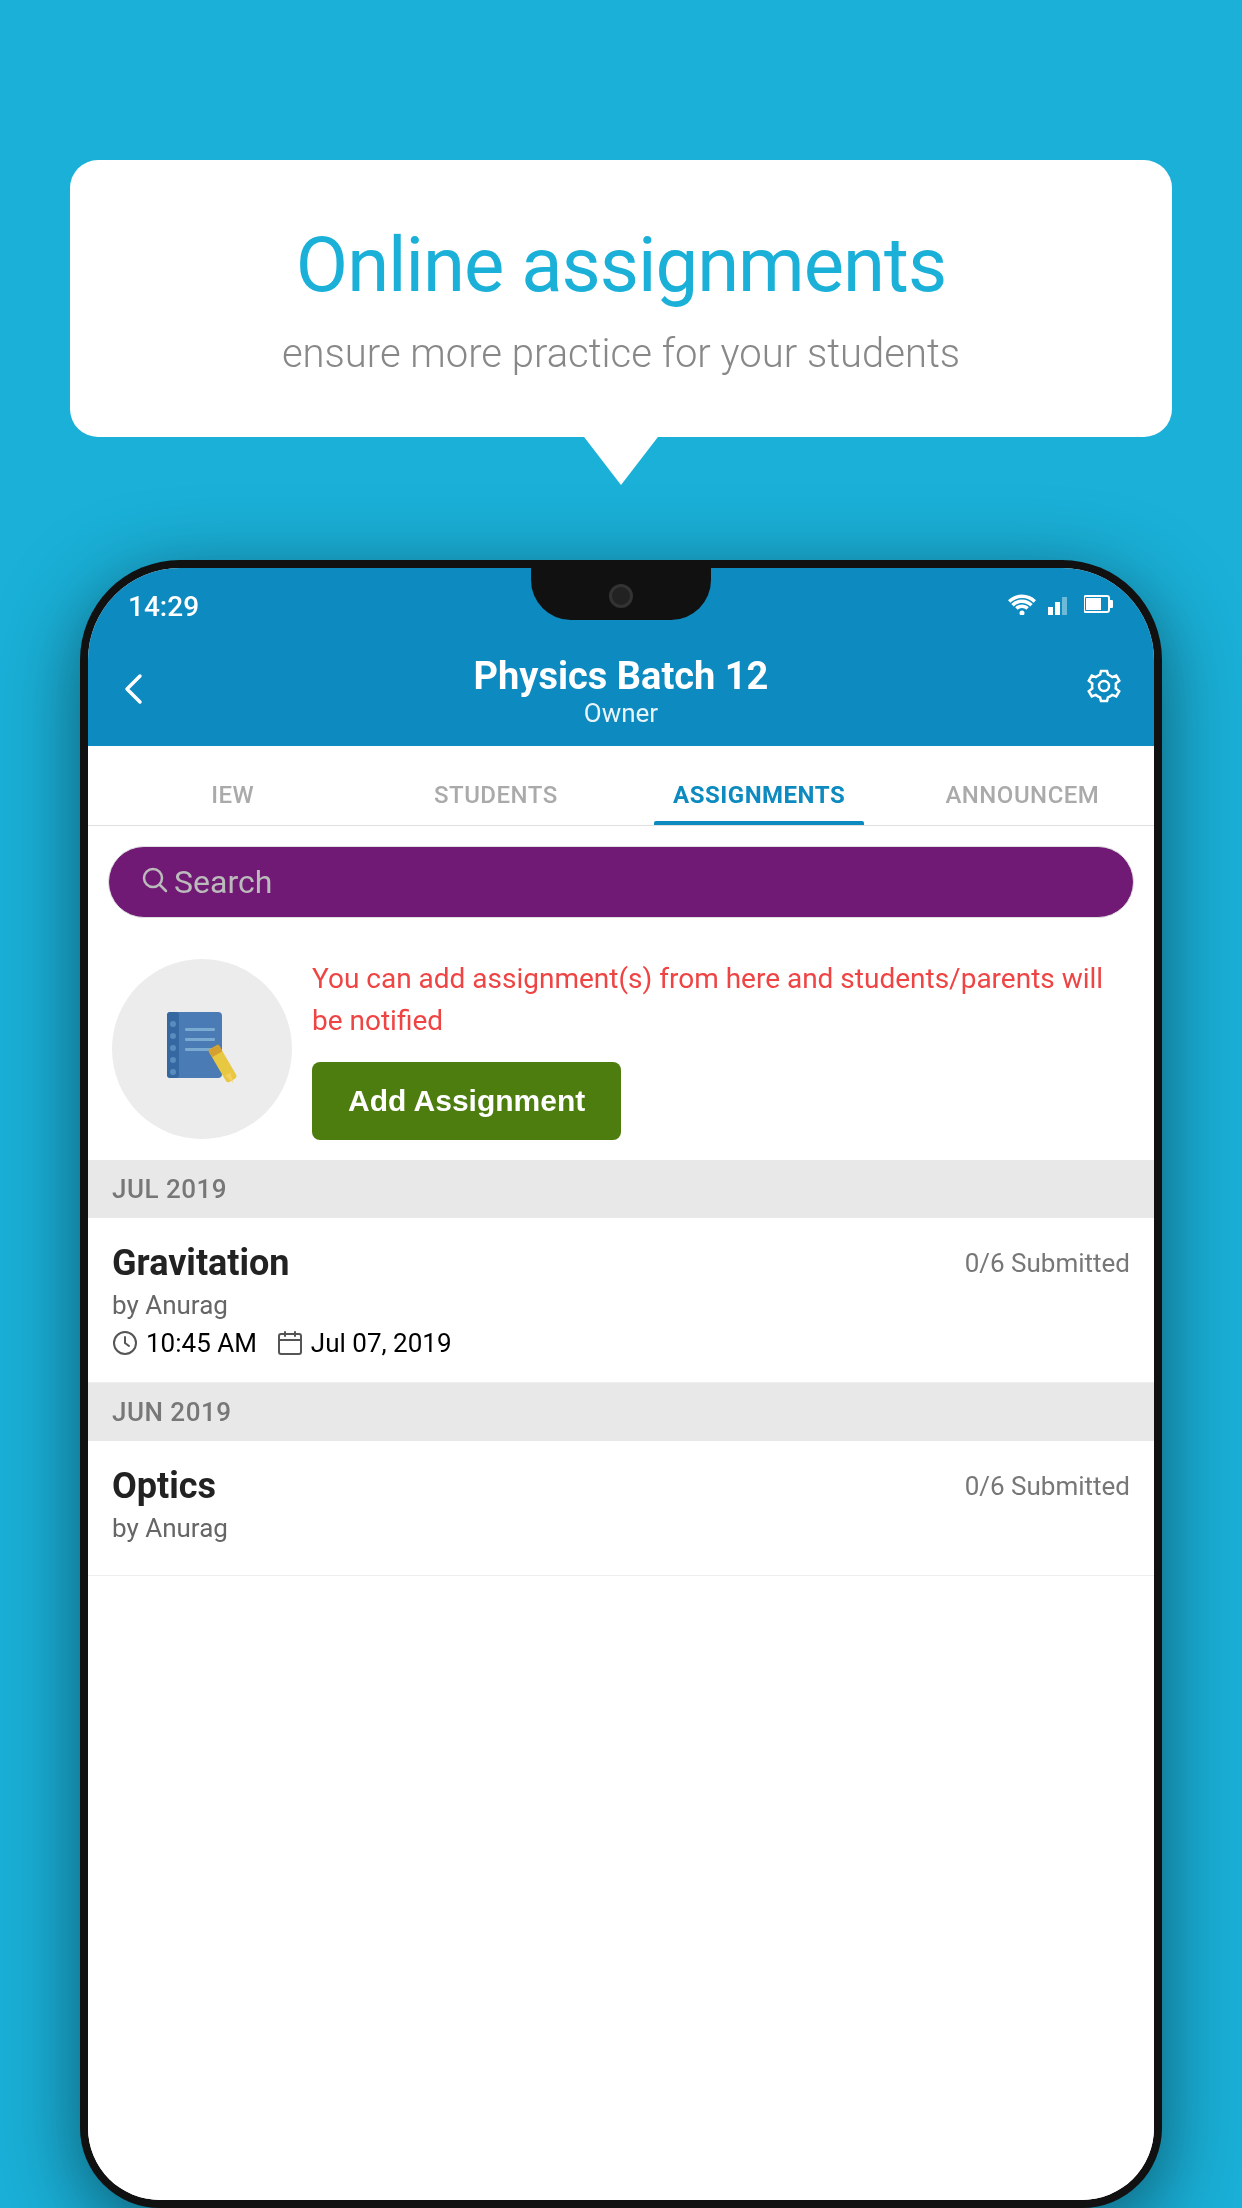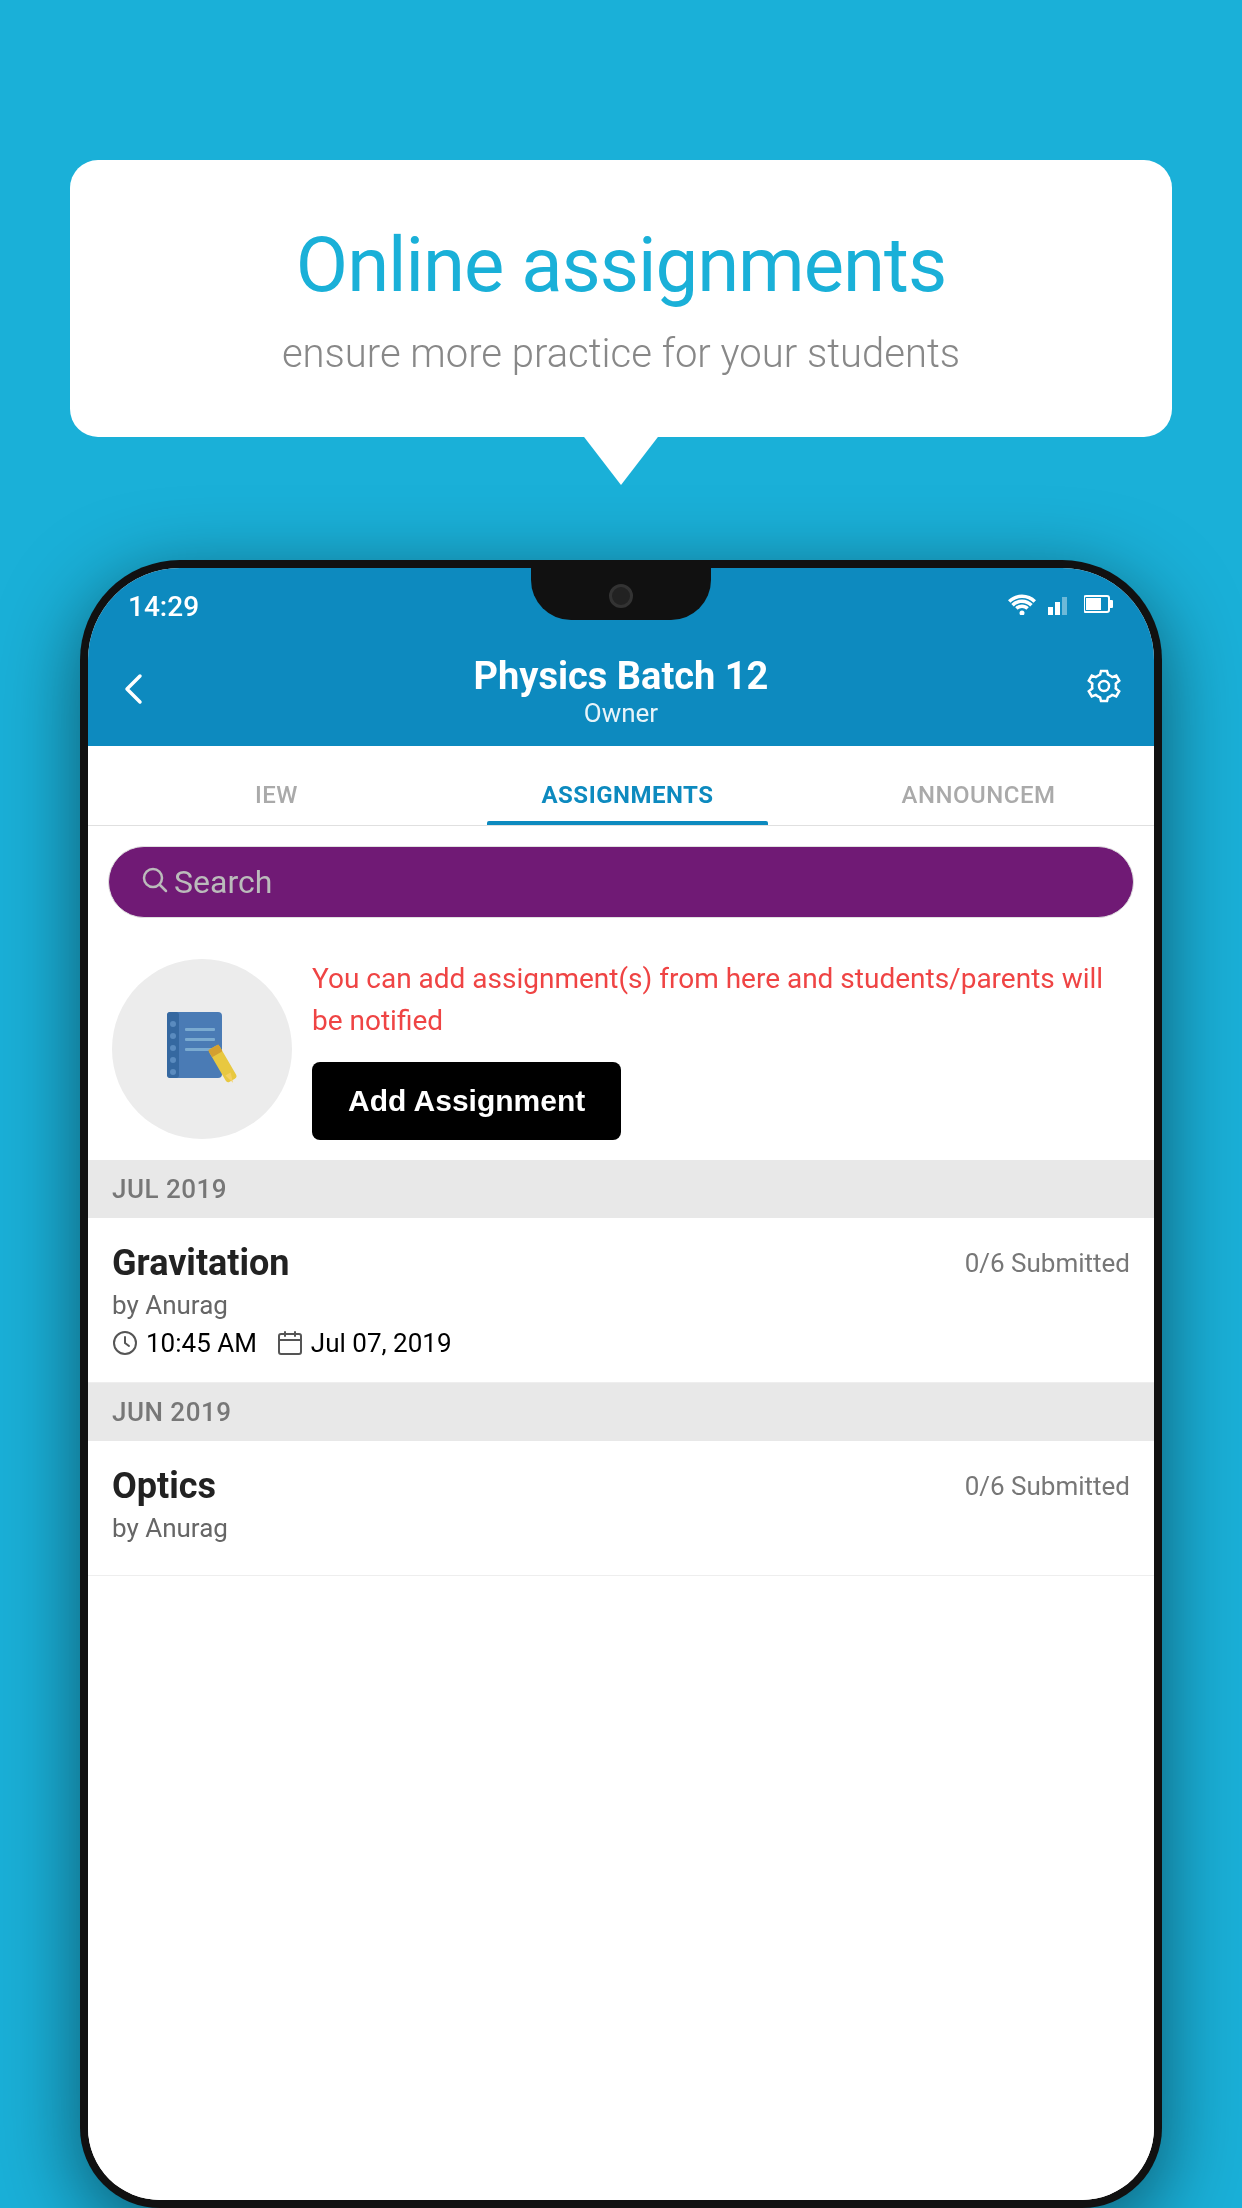--- a/index.html
+++ b/index.html
@@ -276,21 +276,21 @@
     }
 
     .promo-description {
       font-size: 28px;
       color: #ef4444;
       line-height: 1.5;
       margin-bottom: 20px;
     }
 
     .add-assignment-btn {
-      background: #000000;
+      background: #4d7c0f;
       color: white;
       border: none;
       border-radius: 8px;
       padding: 22px 36px;
       font-size: 30px;
       font-weight: 600;
       cursor: pointer;
     }
 
     
@@ -411,20 +411,23 @@
         <svg width="40" height="40" viewBox="0 0 40 40" fill="none">
           <path d="M20 25a5 5 0 100-10 5 5 0 000 10z" stroke="white" stroke-width="2.5"></path>
           <path d="M32 20c0-.9-.1-1.7-.2-2.5l3.5-2.7-3-5.2-4 1.5a12 12 0 00-4.3-2.5L23 5h-6l-.9 3.6a12 12 0 00-4.3 2.5l-4-1.5-3 5.2 3.5 2.7c-.1.8-.2 1.6-.2 2.5s.1 1.7.2 2.5l-3.5 2.7 3 5.2 4-1.5a12 12 0 004.3 2.5L17 35h6l.9-3.6a12 12 0 004.3-2.5l4 1.5 3-5.2-3.5-2.7c.1-.8.2-1.6.2-2.5z" stroke="white" stroke-width="2.5"></path>
         </svg>
       </span>
     </div>
 
     <div class="tab-bar">
       <div class="tab-item">
         <span>IEW</span>
+      </div>
+      <div class="tab-item">
+        <span>STUDENTS</span>
       </div>
       <div class="tab-item active">
         <span>ASSIGNMENTS</span>
       </div>
       <div class="tab-item">
         <span>ANNOUNCEM</span>
       </div>
     </div>
 
     <div class="content-area">

